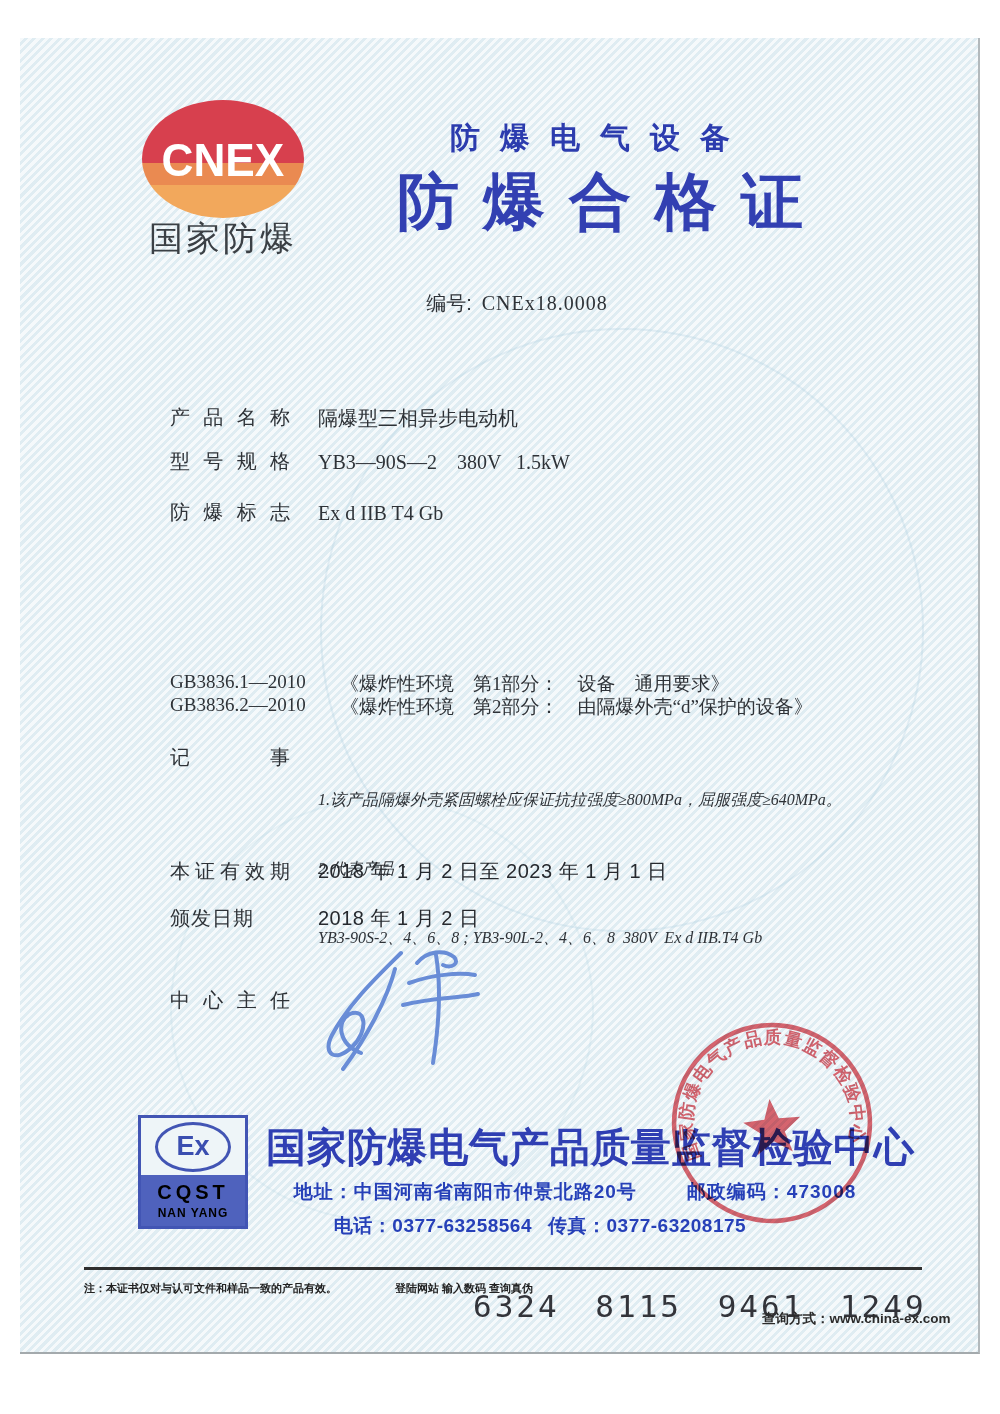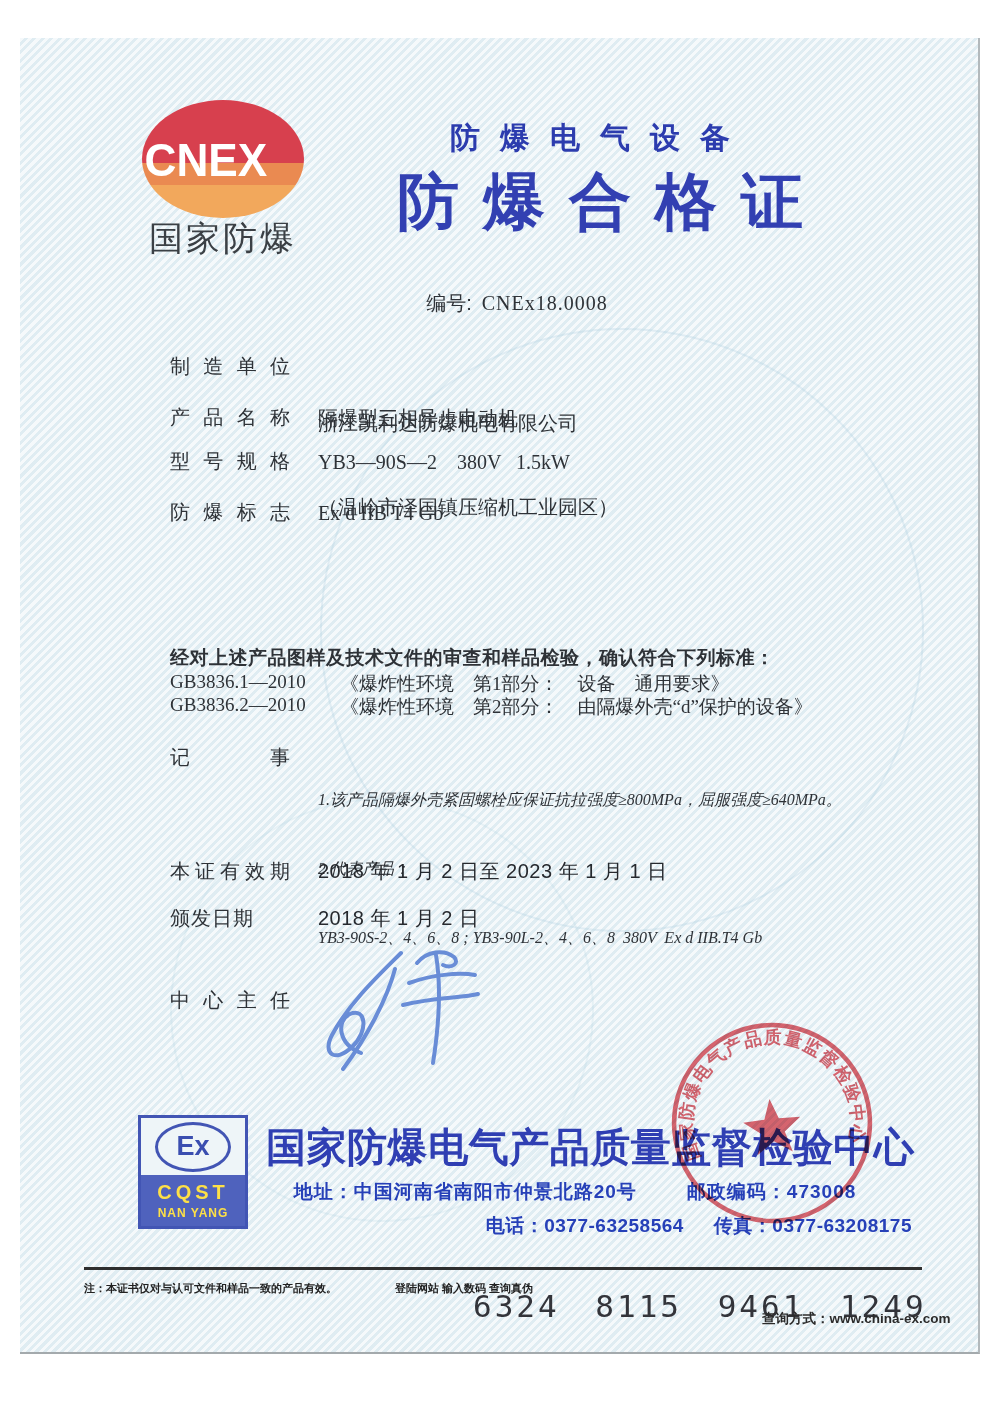--- a/index.html
+++ b/index.html
@@ -8,21 +8,21 @@
     background-color:#e9f2f6;
     background-image:repeating-linear-gradient(135deg, rgba(255,255,255,.55) 0 3px, rgba(198,222,232,.28) 3px 6px);
     border-right:2px solid #b3b9bc;border-bottom:2px solid #a4aaad;overflow:hidden;}
   .wm{position:absolute;border:2px solid rgba(168,205,224,.28);border-radius:50%;}
   #wm1{left:300px;top:290px;width:600px;height:600px;}
   #wm2{left:150px;top:760px;width:420px;height:420px;border-color:rgba(168,205,224,.18);}
 
   
   .cnex{position:absolute;left:122px;top:62px;width:162px;height:118px;border-radius:50%;
     background:linear-gradient(180deg,#d7404e 0 53%,#ea8a51 53% 72%,#f2a85c 72% 100%);
-    display:flex;align-items:center;justify-content:flex-start;}
+    display:flex;align-items:center;justify-content:center;}
   .cnex-text{color:#fff;font-weight:bold;font-size:46px;transform:scaleX(.96) translateY(1px);}
   .cnex-cap{position:absolute;left:100px;top:178px;width:206px;text-align:center;font-size:34px;color:#3b4045;letter-spacing:3px;}
 
   
   .subtitle{position:absolute;left:270px;top:80px;width:600px;text-align:center;font-size:30px;font-weight:bold;
     color:#2c3cae;letter-spacing:20px;padding-left:20px;box-sizing:border-box;}
   .title{position:absolute;left:250px;top:122px;width:660px;text-align:center;font-size:62px;font-weight:bold;
     color:#3240b2;letter-spacing:24px;padding-left:24px;box-sizing:border-box;}
   .certno{position:absolute;left:0;top:252px;width:100%;text-align:center;font-size:20px;transform:translateX(18px);}
   .certno .no{font-family:"Liberation Serif","DejaVu Serif",serif;letter-spacing:1px;margin-left:10px;}
@@ -50,29 +50,29 @@
 
   
   .sig{position:absolute;left:285px;top:903px;width:185px;height:140px;}
 
   
   .exlogo{position:absolute;left:118px;top:1077px;width:110px;height:114px;border:3px solid #4255b4;
     box-sizing:border-box;background:#eef5f8;display:flex;flex-direction:column;}
   .exlogo-top{height:53%;display:flex;align-items:center;justify-content:center;}
   .exlogo-ellipse{width:76px;height:50px;border:3px solid #4255b4;border-radius:50%;
     display:flex;align-items:center;justify-content:center;color:#3a4eb0;font-weight:bold;font-size:27px;box-sizing:border-box;}
-  .exlogo-bottom{flex:1;background:#4f62bd;color:#fde047;text-align:center;display:flex;flex-direction:column;justify-content:center;gap:2px;}
+  .exlogo-bottom{flex:1;background:#4f62bd;color:#000000;text-align:center;display:flex;flex-direction:column;justify-content:center;gap:2px;}
   .cqst{font-size:20px;letter-spacing:4px;font-weight:bold;}
   .nanyang{font-size:12px;letter-spacing:1px;font-weight:bold;}
 
   .orgname{position:absolute;left:246px;top:1082px;width:648px;font-size:40px;font-weight:bold;color:#2f3fb3;
     text-align:justify;text-align-last:justify;}
   .addr{position:absolute;left:230px;top:1141px;width:650px;display:flex;justify-content:center;gap:50px;
     font-size:19px;font-weight:bold;color:#2640b8;letter-spacing:1px;}
-  .tel{position:absolute;left:132px;top:1175px;width:760px;display:flex;justify-content:flex-end;gap:30px;
+  .tel{position:absolute;left:140px;top:1175px;width:760px;display:flex;justify-content:center;gap:16px;
     font-size:19px;font-weight:bold;color:#2640b8;letter-spacing:.5px;}
 
   
   .seal{position:absolute;left:645px;top:978px;width:214px;height:214px;opacity:.85;mix-blend-mode:multiply;transform:rotate(-6deg);}
 
   
   .divider{position:absolute;left:64px;top:1229px;width:838px;height:3px;background:#2e2e2e;}
   .fnote{position:absolute;left:64px;top:1243px;display:flex;gap:58px;font-size:11px;font-weight:bold;color:#222;}
   .code{position:absolute;left:453px;top:1250px;font-size:31px;font-weight:normal;color:#33343a;
     font-family:"DejaVu Sans Mono","Liberation Mono",monospace;letter-spacing:3px;word-spacing:14px;}
@@ -89,41 +89,33 @@
     <span class="cnex-text">CNEX</span>
   </div>
   <div class="cnex-cap">国家防爆</div>
 
   <div class="subtitle">防爆电气设备</div>
   <div class="title">防爆合格证</div>
   <div class="certno">
     <span>编号:</span><span class="no">CNEx18.0008</span>
   </div>
 
-  <div class="row" id="row1">
-    <div class="fl">制造单位</div>
-    <div class="fv">
-      <div>浙江凯利达防爆机电有限公司</div>
-      <div>（温岭市泽国镇压缩机工业园区）</div>
-    </div>
-  </div>
   <div class="row" id="row2">
     <div class="fl">产品名称</div>
     <div class="fv">隔爆型三相异步电动机</div>
   </div>
   <div class="row" id="row3">
     <div class="fl">型号规格</div>
     <div class="fv">YB3—90S—2    380V   1.5kW</div>
   </div>
   <div class="row" id="row4">
     <div class="fl">防爆标志</div>
     <div class="fv">Ex d IIB T4 Gb</div>
   </div>
 
-  <div class="std-intro">经对上述产品图样及技术文件的审查和样品检验，确认符合下列标准：</div>
   <div class="std" id="std1">
     <div class="std-code">GB3836.1—2010</div>
     <div class="std-desc">《爆炸性环境　第1部分：　设备　通用要求》</div>
   </div>
   <div class="std" id="std2">
     <div class="std-code">GB3836.2—2010</div>
     <div class="std-desc">《爆炸性环境　第2部分：　由隔爆外壳“d”保护的设备》</div>
   </div>
 
   <div class="notes-label">记事</div>

